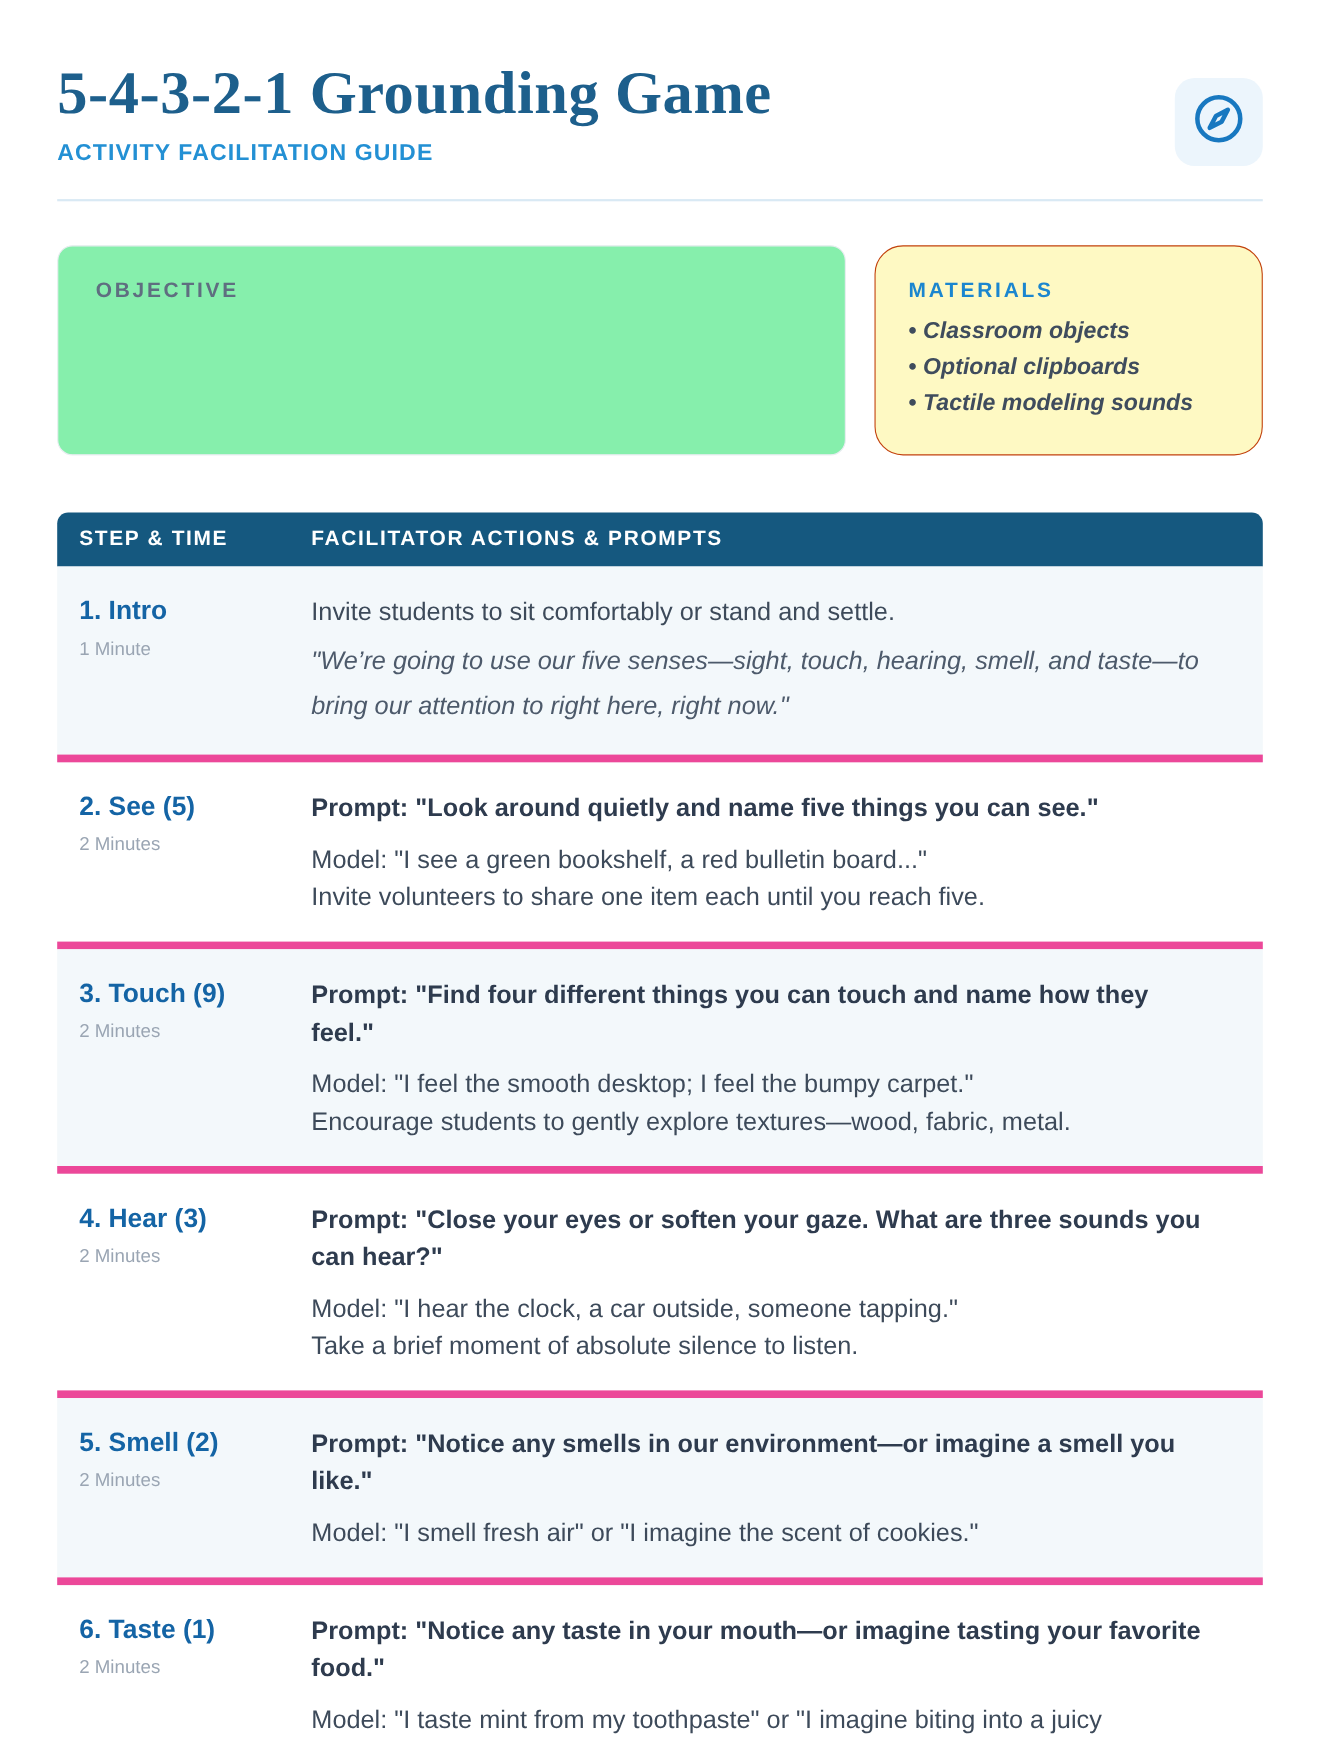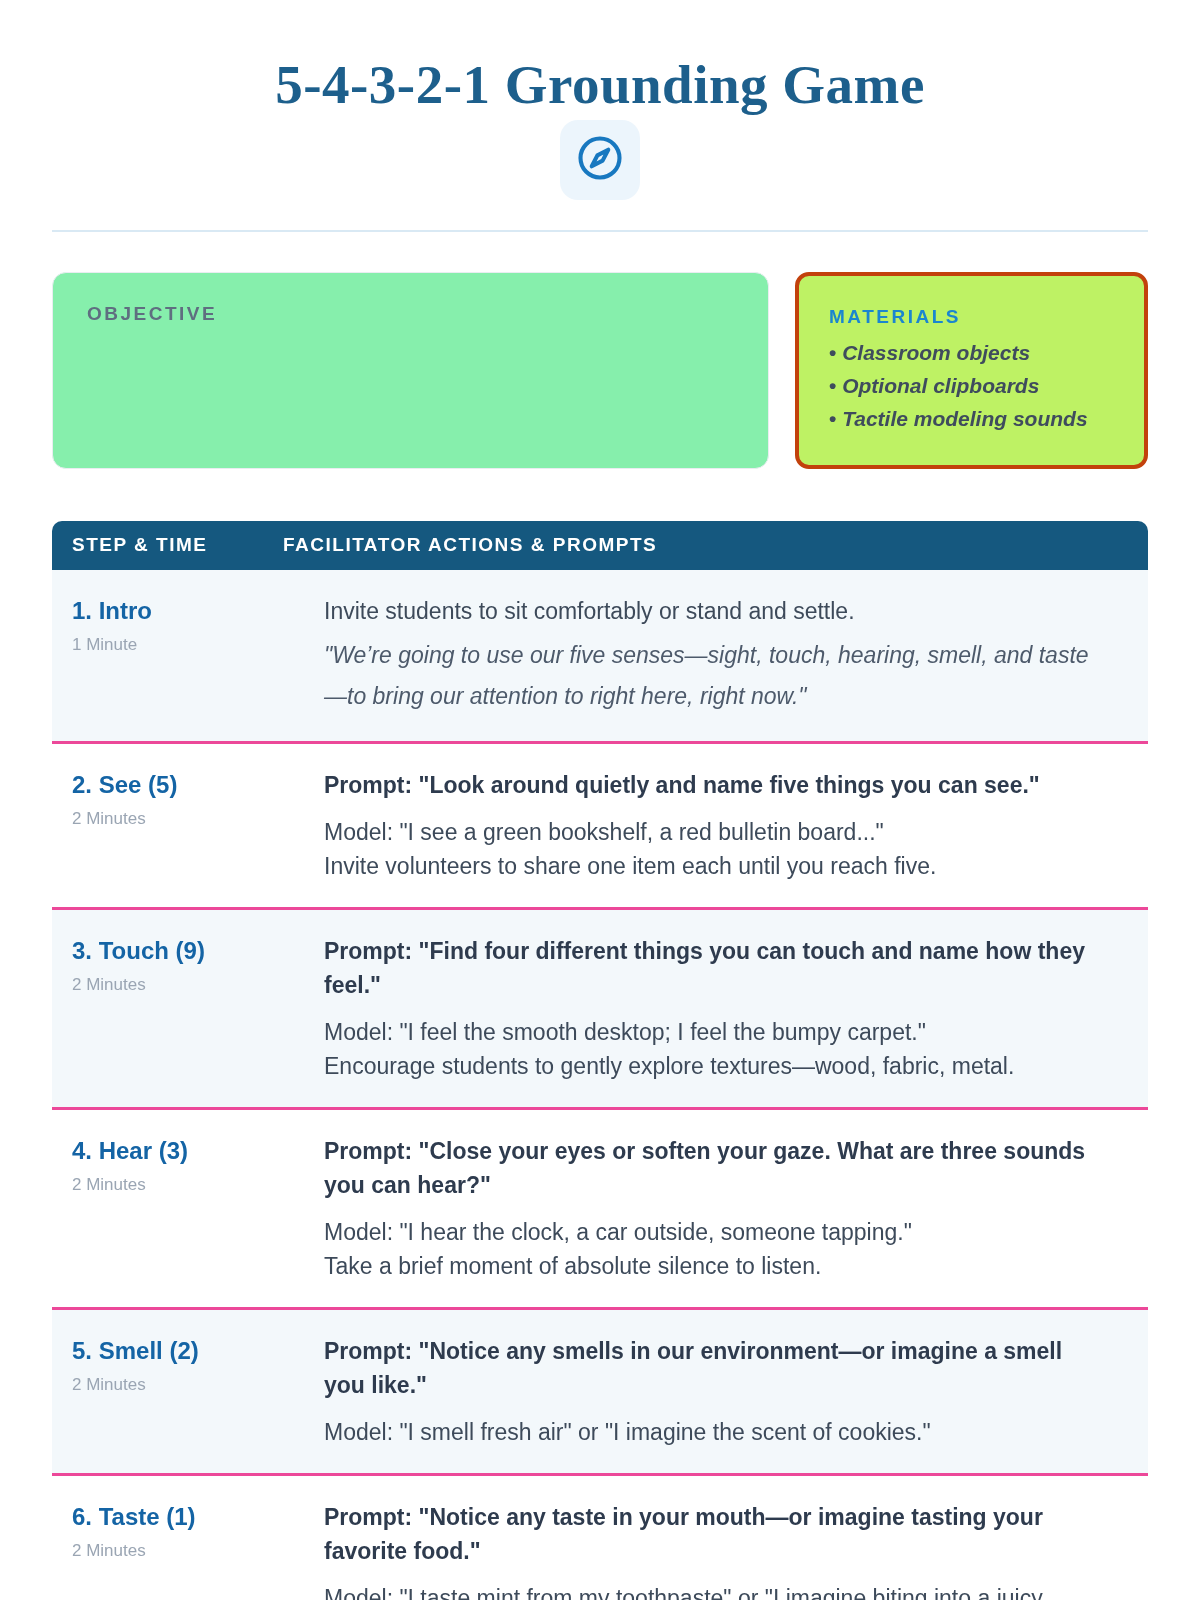--- a/index.html
+++ b/index.html
@@ -6,21 +6,21 @@
   html, body { margin: 0; padding: 0; }
   body {
     width: 1200px; height: 1600px; overflow: hidden;
     background: #ffffff;
     font-family: "Liberation Sans", sans-serif;
     color: #3d4a5a;
   }
   .page { padding: 56px 52px 0 52px; }
 
   
-  .header-row { display: flex; justify-content: space-between; align-items: center; flex-direction: column; }
+  .header-row { display: flex; justify-content: space-between; align-items: flex-end; }
   .page-title {
     font-family: "Liberation Serif", serif;
     font-size: 55px; line-height: 1.05; font-weight: 600;
     color: #1d5f8c; margin: 0; letter-spacing: 0.5px;
   }
   .page-subtitle {
     color: #2390d4; font-size: 21px; font-weight: 700;
     letter-spacing: 1px; margin-top: 13px;
   }
   .icon-box {
@@ -31,22 +31,22 @@
   }
   .top-divider { height: 2px; background: #d9e9f4; margin-top: 30px; }
 
   
   .boxes { display: flex; gap: 26px; margin-top: 40px; align-items: stretch; }
   .objective-box {
     flex: 1; background: #86efac; border: 1px solid #e9edf1;
     border-radius: 14px; padding: 30px 34px;
   }
   .materials-box {
-    width: 353px; flex: none; background: #bef264;
-    border: 4px solid #c2410c; border-radius: 14px; padding: 30px 30px;
+    width: 353px; flex: none; background: #fef9c3;
+    border: 1px solid #c2410c; border-radius: 26px; padding: 30px 30px;
   }
   .box-label { font-size: 19px; font-weight: 700; letter-spacing: 2.5px; }
   .objective-box .box-label { color: #5f6e80; }
   .materials-box .box-label { color: #1b86cf; }
   .objective-text { margin: 16px 0 0 0; font-size: 24px; line-height: 38px; color: #3d4a5a; }
   .materials-list { margin: 8px 0 0 0; padding: 0; list-style: none; font-weight: bold; }
   .materials-list li {
     font-size: 21px; font-style: italic; color: #3f4c5d; line-height: 33px;
   }
   .materials-list li::before { content: "• "; font-style: normal; }
@@ -55,42 +55,42 @@
   .steps-table { margin-top: 52px; }
   .table-header {
     display: grid; grid-template-columns: 231px 1fr;
     background: #15587f; color: #ffffff;
     border-radius: 10px 10px 0 0; height: 49px; align-items: center;
     font-weight: 700; font-size: 19px; letter-spacing: 1.5px;
   }
   .table-header .hc1 { padding-left: 20px; }
   .trow {
     display: grid; grid-template-columns: 231px 1fr;
-    border-bottom: 3px solid #ec4899;
-    gap: 41px;
+    border-bottom: 7px solid #ec4899;
   }
   .trow:nth-child(even) { background: #f3f8fb; }
   .cell-step { padding: 26px 10px 24px 20px; }
   .cell-content { padding: 24px 44px 24px 0; }
   .step-title { color: #1464a5; font-weight: 700; font-size: 24px; line-height: 30px; }
   .step-time { color: #9aa5b3; font-size: 17px; margin-top: 9px; }
   .cell-content p { margin: 0; font-size: 23px; line-height: 34px; color: #3d4a5a; }
   .cell-content p.prompt { font-weight: 700; color: #2e3b4e; margin-bottom: 13px; }
   .cell-content p.quote {
     font-style: italic; color: #4d5a6b; line-height: 41px; margin-top: 7px;
   }
 </style>
 </head>
 <body>
 
 <div class="page">
 
   <div class="header-row">
     <div>
       <h1 class="page-title">5-4-3-2-1 Grounding Game</h1>
+      <div class="page-subtitle">ACTIVITY FACILITATION GUIDE</div>
     </div>
     <div class="icon-box">
       <span>
         <svg width="52" height="52" viewBox="0 0 24 24" fill="none" stroke="#1878c0" stroke-width="1.9">
           <circle cx="12" cy="12" r="9"></circle>
           <polygon points="15.8,8.2 13.2,13.2 8.2,15.8 10.8,10.8" stroke-linejoin="round"></polygon>
         </svg>
       </span>
     </div>
   </div>

